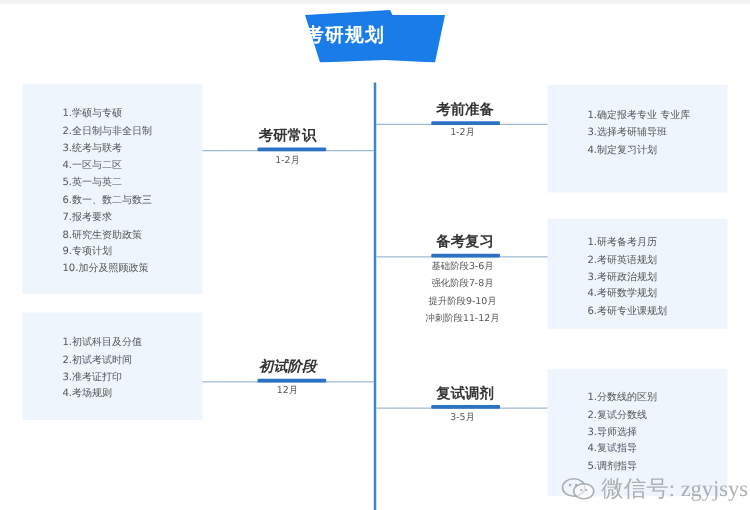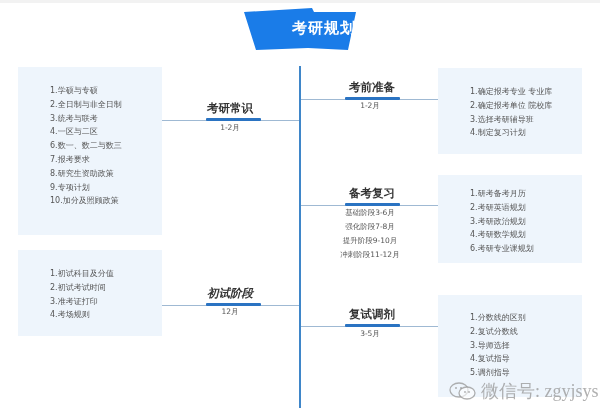--- a/index.html
+++ b/index.html
@@ -1,21 +1,21 @@
 <!DOCTYPE html>
 <html><head>
   <meta charset="utf-8">
   <style>
     * { margin: 0; padding: 0; box-sizing: border-box; }
     html, body { width: 600px; height: 408px; overflow: hidden; background: #ffffff; }
     body { position: relative; font-family: "DejaVu Sans", "Liberation Sans", sans-serif; color: #444; }
     .topline { position: absolute; left: 0; top: 0; width: 600px; height: 3px; background: #f2f2f2; }
     .banner { position: absolute; left: 244px; top: 8px; width: 112px; height: 42px; }
     .banner svg { position: absolute; left: 0; top: 0; }
-    .banner-title { position: absolute; left: 0; top: 0; width: 112px; height: 42px; line-height: 40px; text-align: right; color: #fff; font-weight: bold; font-size: 15px; letter-spacing: 1px; }
+    .banner-title { position: absolute; left: 0; top: 0; width: 112px; height: 42px; line-height: 40px; text-align: left; color: #fff; font-weight: bold; font-size: 15px; letter-spacing: 1px; }
     .spine { position: absolute; left: 299px; top: 66px; width: 2px; height: 342px; background: #3f86c9; }
     .box { position: absolute; background: #eef5fc; padding-left: 32px; font-size: 8px; color: #555; line-height: 13.8px; }
     .box ul { list-style: none; }
     .connector { position: absolute; height: 1px; background: #9fb9d3; }
     .node-title { position: absolute; width: 100px; text-align: center; font-size: 11.5px; font-weight: bold; color: #333; }
     .underline { position: absolute; height: 3px; background: #2a73c2; border-radius: 1px; }
     .node-sub { position: absolute; width: 120px; text-align: center; font-size: 7.5px; color: #555; line-height: 14px; }
     .watermark { position: absolute; left: 449px; top: 379px; display: flex; align-items: center; color: rgba(150,150,150,0.75); font-size: 18px; font-family: Liberation Serif, serif; }
     .watermark .wm-icon { width: 28px; height: 20px; margin-right: 4px; }
   </style>
@@ -32,20 +32,21 @@
 </div>
 
 <div class="spine"></div>
 
 <div class="box" style="left:18px; top:67px; width:144px; height:168px; padding-top:17px;">
   <ul>
     <li>1.学硕与专硕</li>
     <li>2.全日制与非全日制</li>
     <li>3.统考与联考</li>
     <li>4.一区与二区</li>
+    <li>5.英一与英二</li>
     <li>6.数一、数二与数三</li>
     <li>7.报考要求</li>
     <li>8.研究生资助政策</li>
     <li>9.专项计划</li>
     <li>10.加分及照顾政策</li>
   </ul>
 </div>
 <div class="connector" style="left:162px; top:120px; width:137px;"></div>
 <div class="node-title" style="left:180px; top:101px;">考研常识</div>
 <div class="underline" style="left:206px; top:118px; width:55px;"></div>
@@ -60,21 +61,20 @@
   </ul>
 </div>
 <div class="connector" style="left:162px; top:305px; width:137px;"></div>
 <div class="node-title" style="left:180px; top:286px;font-style:italic;">初试阶段</div>
 <div class="underline" style="left:206px; top:303px; width:55px;"></div>
 <div class="node-sub" style="left:170px; top:305px;">12月</div>
 
 <div class="box" style="left:438px; top:68px; width:144px; height:86px; padding-top:17px;">
   <ul>
     <li>1.确定报考专业  专业库</li>
-    <li>2.确定报考单位  院校库</li>
     <li>3.选择考研辅导班</li>
     <li>4.制定复习计划</li>
   </ul>
 </div>
 <div class="connector" style="left:301px; top:99px; width:137px;"></div>
 <div class="node-title" style="left:322px; top:80px;text-align:center;">考前准备</div>
 <div class="underline" style="left:345px; top:97px; width:55px;"></div>
 <div class="node-sub" style="left:310px; top:99px;">1-2月</div>
 
 <div class="box" style="left:438px; top:175px; width:144px; height:88px; padding-top:12px;">

